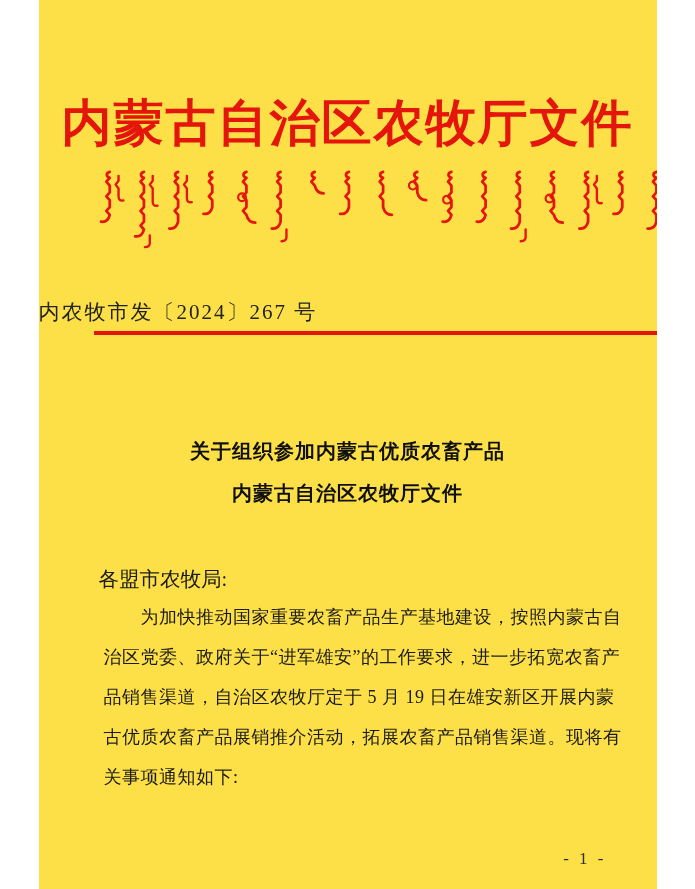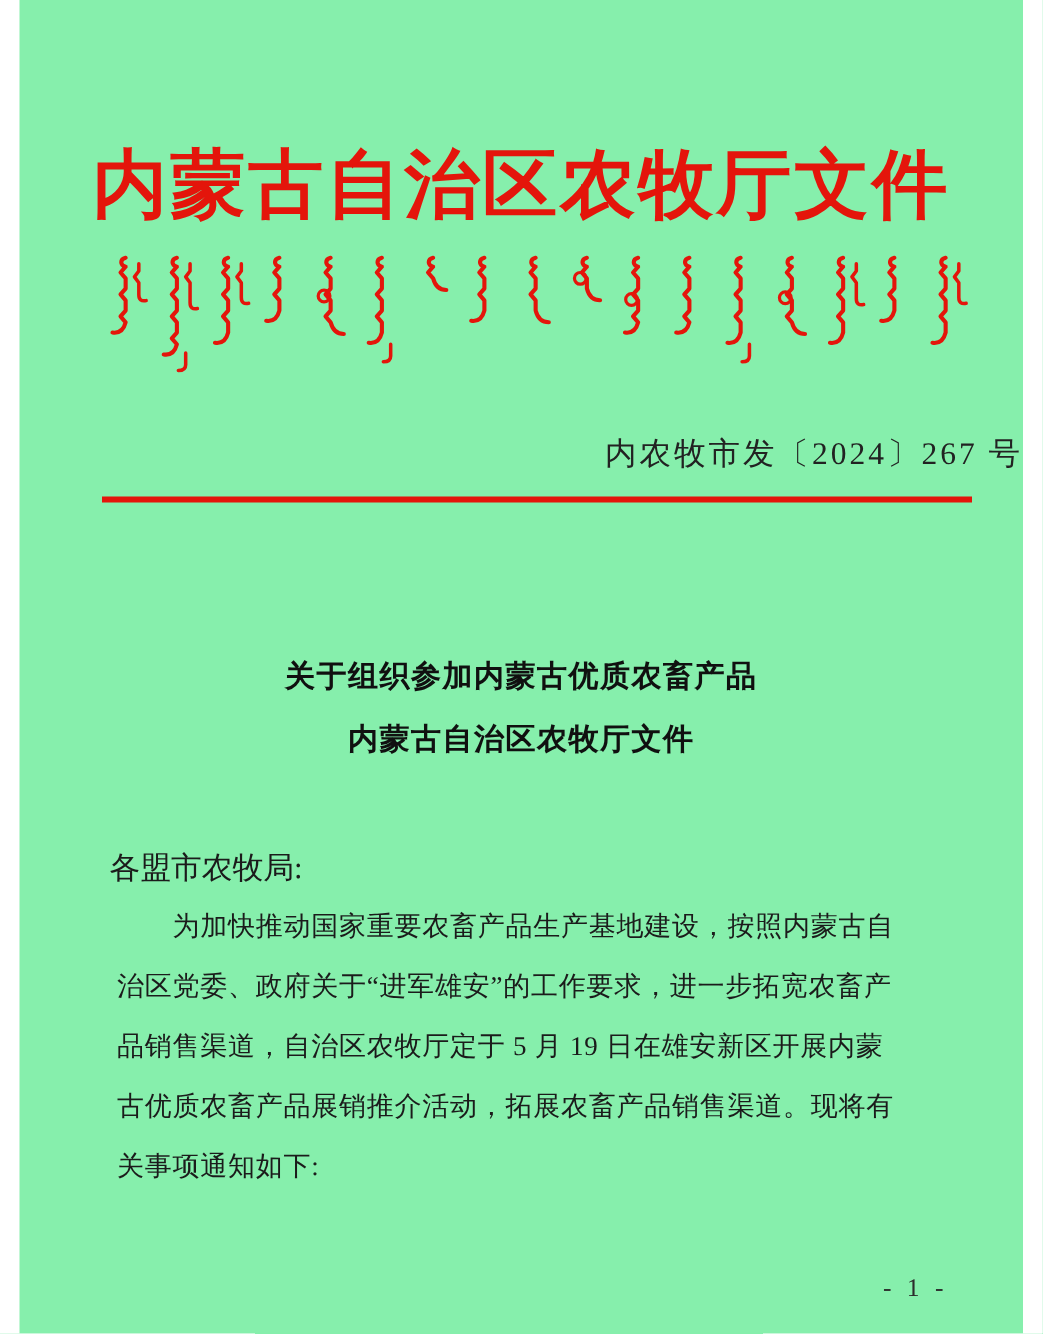--- a/index.html
+++ b/index.html
@@ -1,32 +1,32 @@
 <!DOCTYPE html>
 <html><head>
 <meta charset="utf-8">
 <style>
   html,body { margin:0; padding:0; background:#ffffff; }
   .page {
-    position:relative; width:669px; height:889px; background:#86efac;
+    position:relative; width:602px; height:889px; background:#fde047;
     font-family:"Liberation Serif","DejaVu Serif",serif; color:#1b1b1b;
-    overflow:hidden; margin:0 auto;
+    overflow:hidden; margin:0 auto;padding-left:16px;
   }
   .agency-title {
     position:absolute; top:90px; left:0; width:100%; margin:0;
     text-align:center; font-size:50px; font-weight:700; letter-spacing:2px;
     color:#e4150b; white-space:nowrap;
   }
   .mongolian {
     position:absolute; top:168px; left:48px; width:600px; height:82px;
   }
   .mongolian svg { width:100%; height:100%; display:block; }
   .doc-number {
-    position:absolute; top:288px; left:0; width:100%;
-    text-align:right; font-size:21px; letter-spacing:2px; color:#222;
+    position:absolute; top:298px; left:0; width:100%;
+    text-align:left; font-size:21px; letter-spacing:2px; color:#222;
     white-space:nowrap;
   }
   .red-divider {
     position:absolute; top:331px; left:55px; width:580px; height:4px;
     background:#e4150b;
   }
   .doc-title {
     position:absolute; top:430px; left:0; width:100%;
     text-align:center; font-size:20px; font-weight:700; color:#101010;
     line-height:42px; letter-spacing:1px;

